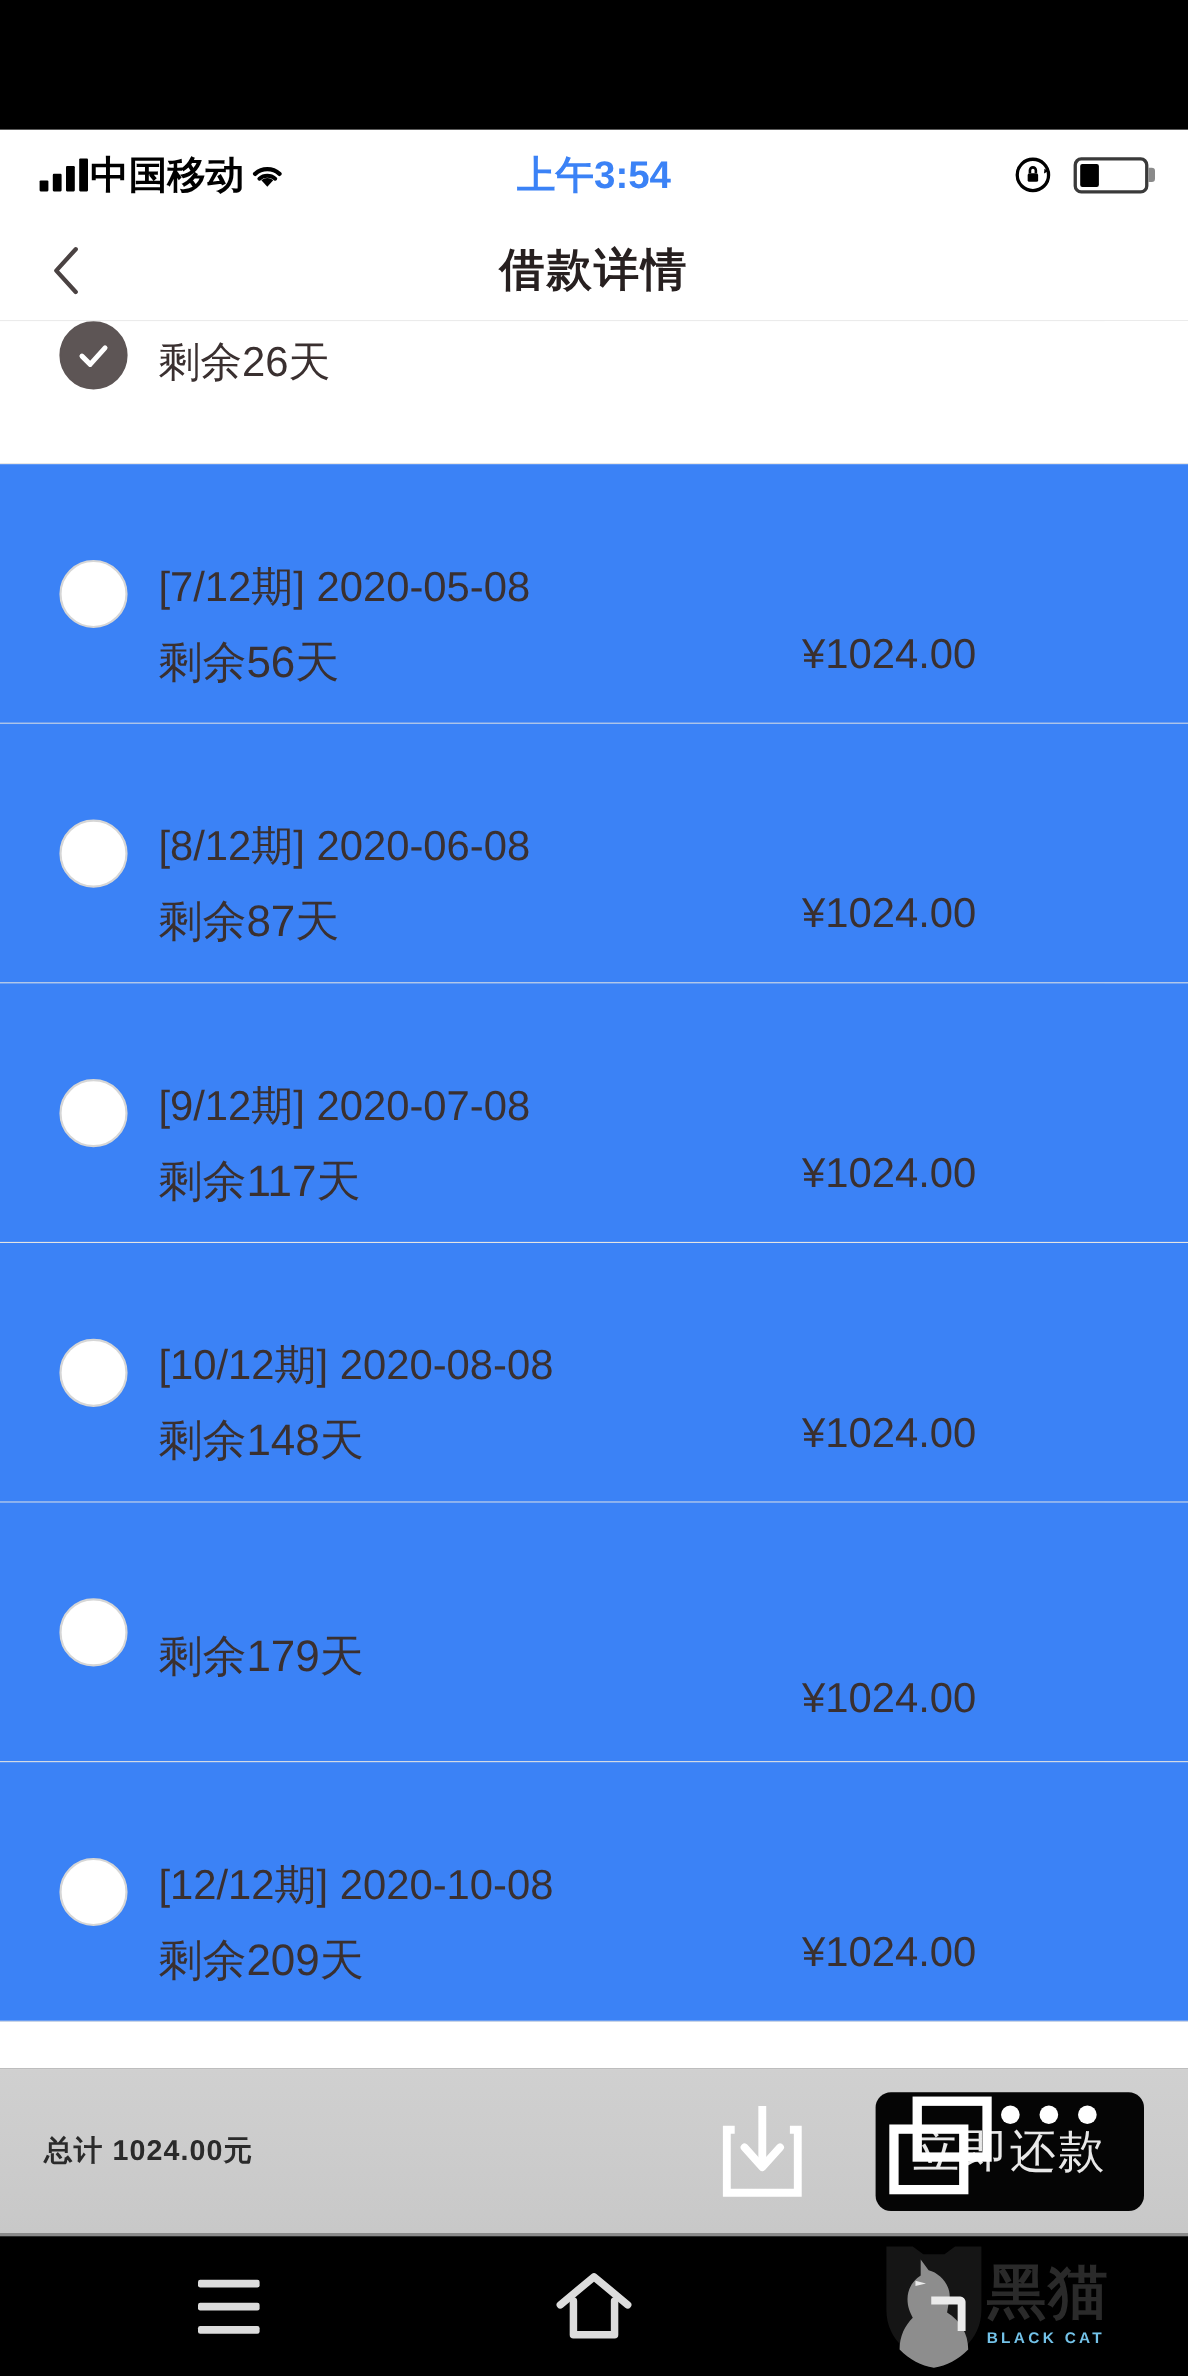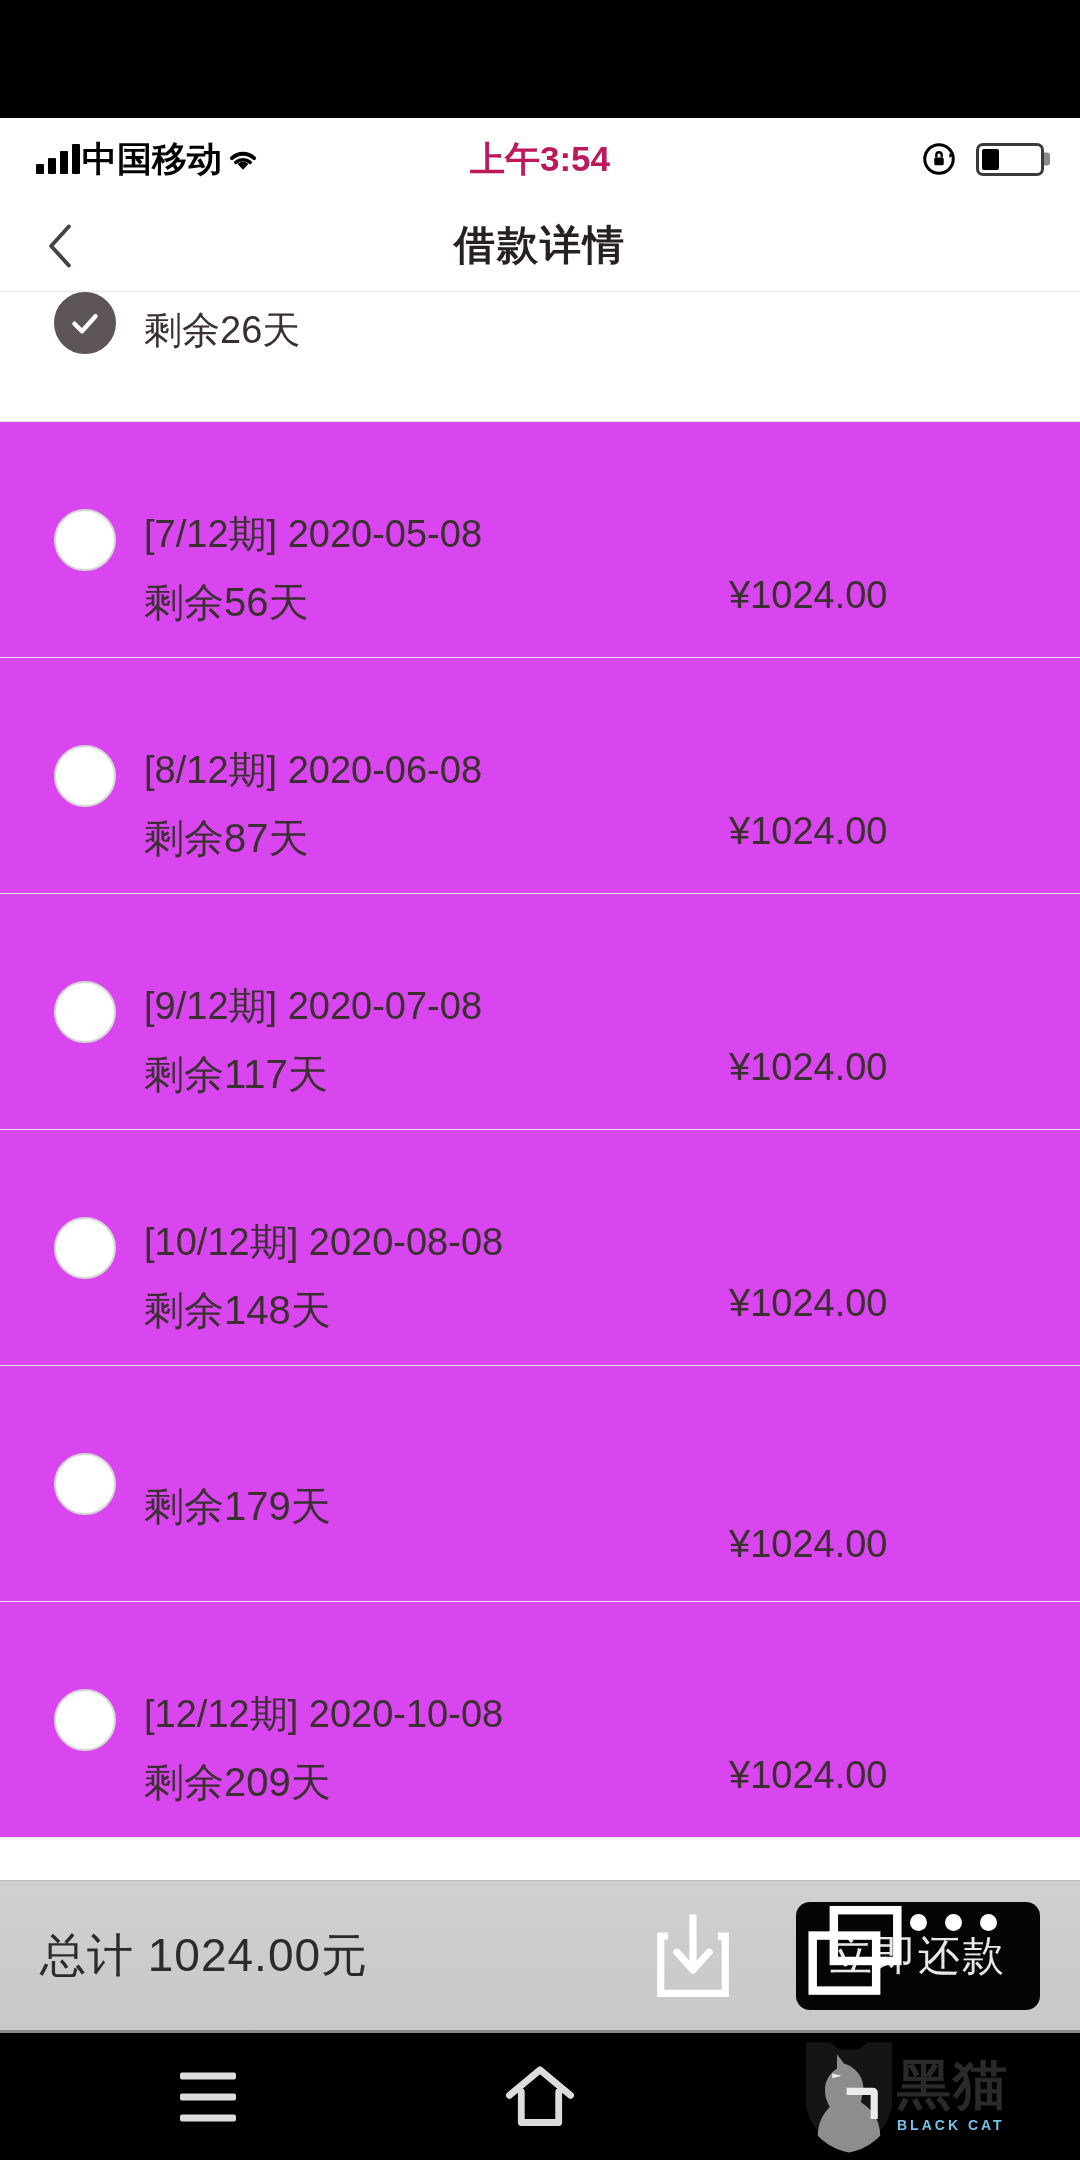--- a/index.html
+++ b/index.html
@@ -26,21 +26,21 @@
   .signal-bars{ display:flex; align-items:flex-end; gap:4px; height:30px; }
   .signal-bars i{ display:block; width:8px; background:#000; border-radius:1px; }
   .signal-bars i:nth-child(1){ height:10px; }
   .signal-bars i:nth-child(2){ height:16px; }
   .signal-bars i:nth-child(3){ height:23px; }
   .signal-bars i:nth-child(4){ height:30px; }
   .carrier{ font-size:35px; font-weight:600; color:#000; letter-spacing:0px; }
   .wifi-icon{ width:38px; height:30px; display:block; }
   .sb-center{
     position:absolute; left:0; right:0; text-align:center;
-    font-size:35px; font-weight:700; color:#be185d; pointer-events:none;
+    font-size:35px; font-weight:700; color:#3b82f6; pointer-events:none;
   }
   .sb-right{
     margin-left:auto; display:flex; align-items:center; gap:18px;
   }
   .rot-lock{ width:38px; height:38px; display:block; }
   .battery{
     width:68px; height:33px; border:3px solid #3a3a3a; border-radius:7px;
     position:relative; display:flex; align-items:center; padding:3px;
   }
   .battery::after{
@@ -62,21 +62,21 @@
   .nav-title{
     position:absolute; left:0; right:0; text-align:center;
     font-size:41px; font-weight:700; color:#272020; letter-spacing:2px;
   }
 
   
   .list{ width:1004px; background:#f2f2f2; }
   .row{
     position:relative; width:1080px; display:flex; align-items:center;
     padding-left:54px; border-bottom:1px solid #e4e4e4;
-    background:#d946ef;
+    background:#3b82f6;
   }
   .row.partial{ background:#ffffff; height:130px; align-items:flex-start; }
   .row.full{ height:236px; }
 
   .radio{
     width:62px; height:62px; border-radius:50%;
     background:#ffffff; border:2px solid #d6d6d6; flex:0 0 62px;
   }
   .radio.checked{
     background:#5d5555; border-color:#5d5555;
@@ -102,21 +102,21 @@
   .row.full{ align-items:center; }
 
   
   .bottom-bar{
     position:absolute; left:0; bottom:130px; width:1080px; height:150px;
     background:linear-gradient(180deg,#d0d0d0 0%, #c8c8c8 100%);
     border-top:1px solid #bdbdbd;
     display:flex; align-items:center; padding:0 40px;
   }
   .total-text{
-    font-size:46px; color:#2b2b2b; letter-spacing:1px;
+    font-size:26px; color:#2b2b2b; letter-spacing:1px;font-weight:bold;
   }
   .repay-btn{
     margin-left:auto; background:#050505; color:#e8e8e8;
     font-size:42px; letter-spacing:2px;
     border-radius:14px; padding:26px 34px; border:none;
     white-space:nowrap;
   }
 
   
   .overlay-icons{

